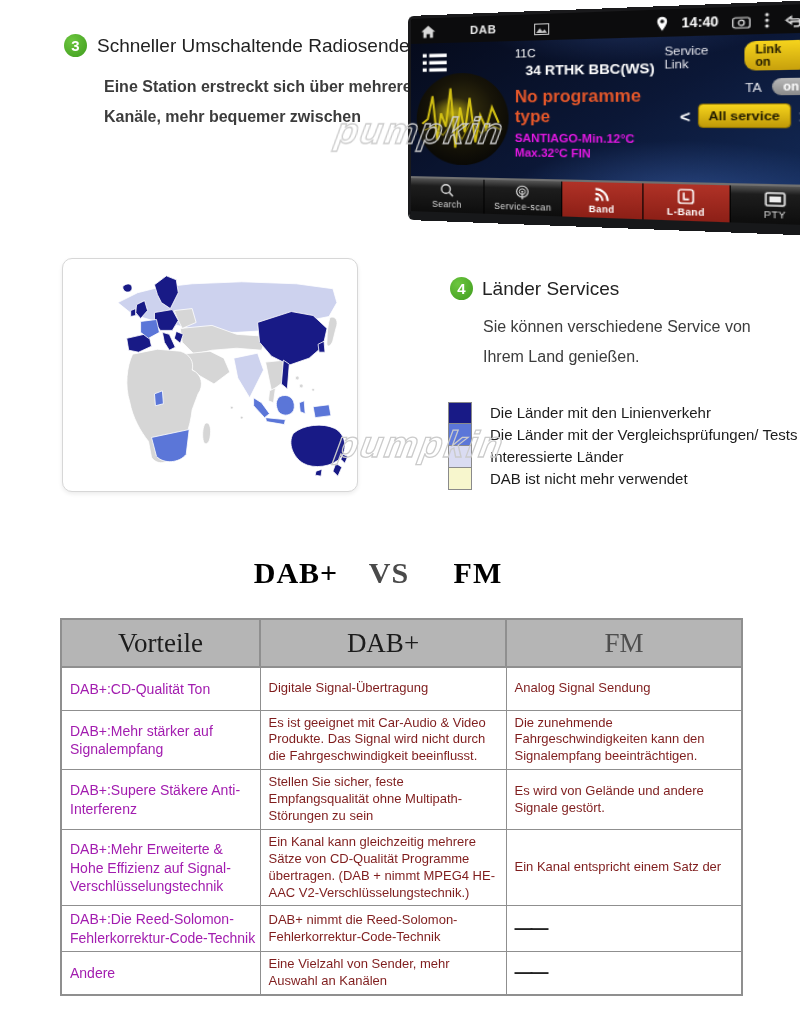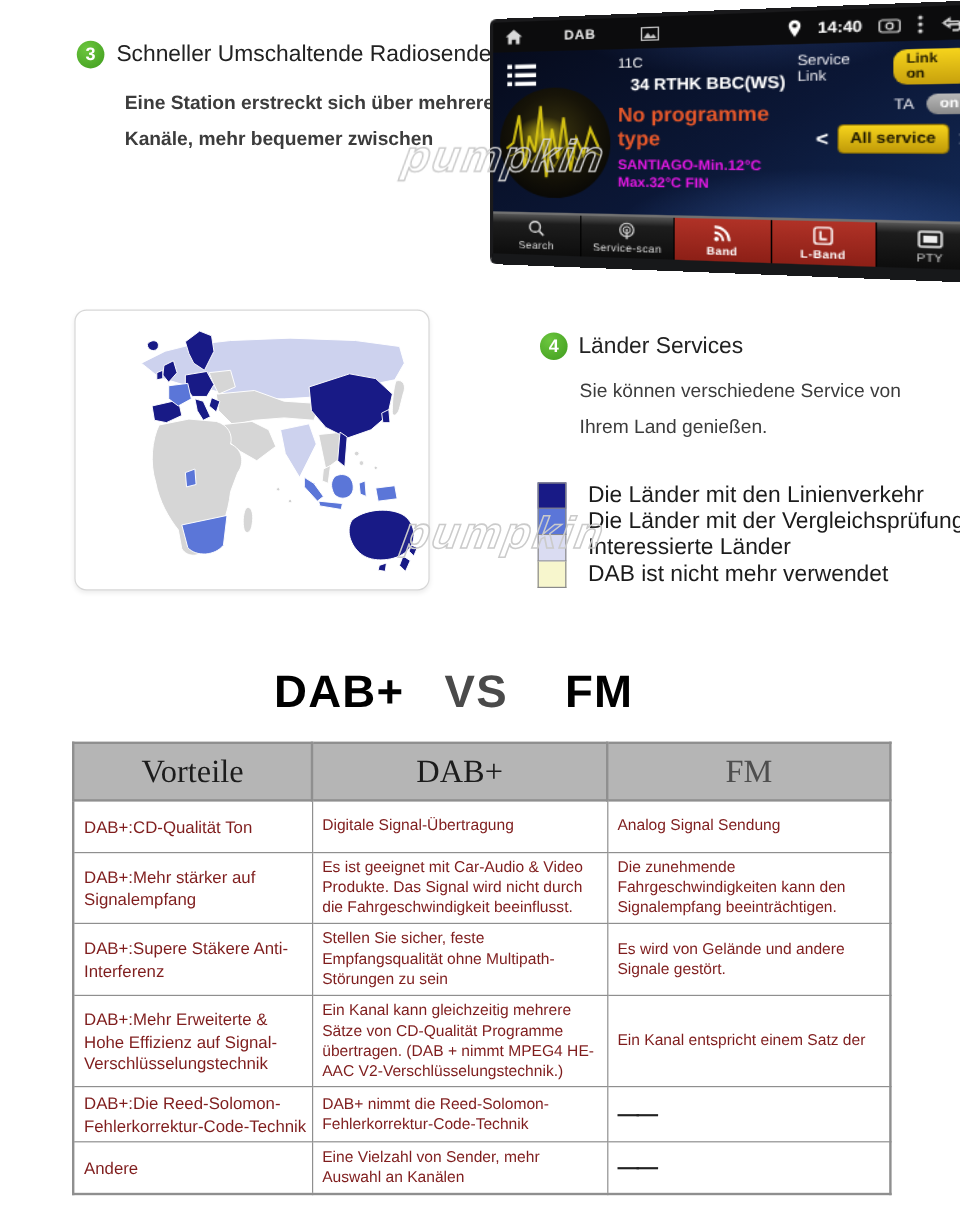--- a/index.html
+++ b/index.html
@@ -66,35 +66,35 @@
   .wm2 { left:336px; top:424px; }
 
   
   .map-panel { position:absolute; left:62px; top:258px; width:296px; height:234px;
     border:1px solid #d7d7d7; border-radius:10px; background:#fff;
     box-shadow:0 2px 4px rgba(0,0,0,.08); overflow:hidden; }
   .legend { position:absolute; left:448px; top:402px; }
   .legend-row { display:flex; align-items:stretch; height:22px; }
   .legend-swatch { width:24px; border:1px solid #8a8a8a; border-top-width:0; }
   .legend-row:first-child .legend-swatch { border-top-width:1px; }
-  .legend-label { font-size:19px; color:#1c1c1c; line-height:22px; margin-left:18px; white-space:nowrap; }
+  .legend-label { font-size:15px; color:#1c1c1c; line-height:22px; margin-left:18px; white-space:nowrap; }
 
   
   .vs-title { position:absolute; left:0; top:556px; width:756px; text-align:center;
-    font-size:38px; font-weight:bold; letter-spacing:1px; color:#000; }
+    font-size:30px; font-weight:bold; letter-spacing:1px; color:#000;font-family:Liberation Serif, serif; }
   .vs-title .t-vs { color:#4a4a4a; margin:0 22px; }
   .vs-title .t-fm { margin-left:14px; }
   .cmp-table { position:absolute; left:60px; top:618px; width:681px; border-collapse:collapse;
     table-layout:fixed; background:#fff; border:2px solid #8f8f8f; }
   .cmp-table th { background:#b5b5b5; font-size:27px; font-weight:normal; color:#1c1c1c;
     height:48px; border:2px solid #8f8f8f;font-family:Liberation Serif, serif; }
   .cmp-table th.h-fm { color:#4e4e4e; }
   .cmp-table td { border:1.5px solid #8f8f8f; vertical-align:middle; padding:4px 8px;
     font-size:13px; color:#7f1d1d; line-height:1.3; }
-  .cmp-table td.c0 { font-size:14px; color:#7f1d1d; padding-right:2px; }
+  .cmp-table td.c0 { font-size:14px; color:#a21caf; padding-right:2px; }
   .cmp-table td.dash { font-size:18px; letter-spacing:-2px; color:#222; font-weight:bold; }
 </style>
 </head>
 <body>
 
 <div class="page">
 
   <span class="num-circle" style="left:64px;top:34px;">3</span>
   <div class="feat-title" style="left:97px;top:35px;">Schneller Umschaltende Radiosender</div>
   <div class="feat-body" style="left:104px;top:72px;font-weight:bold;">

